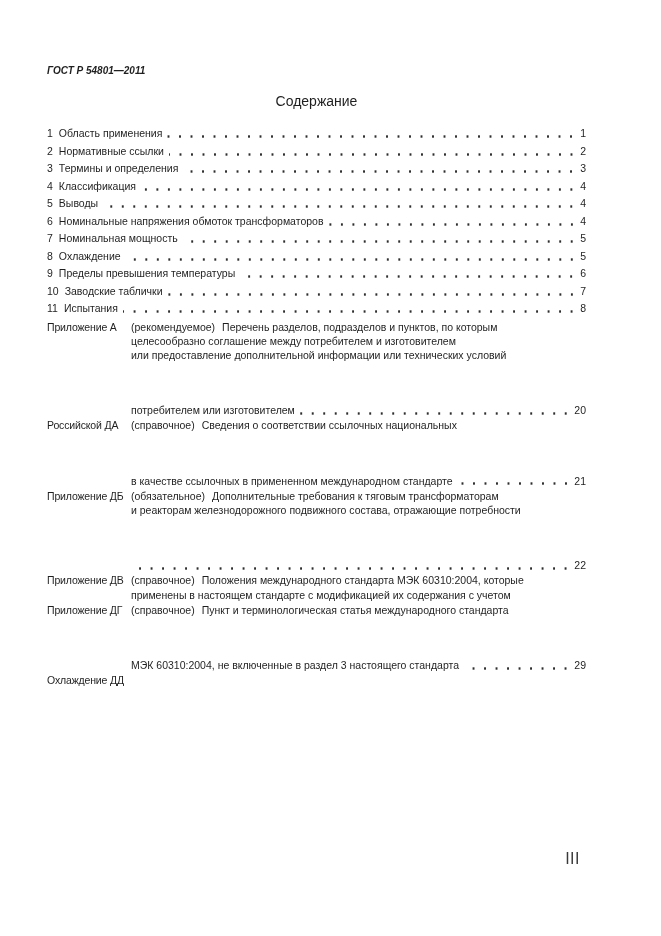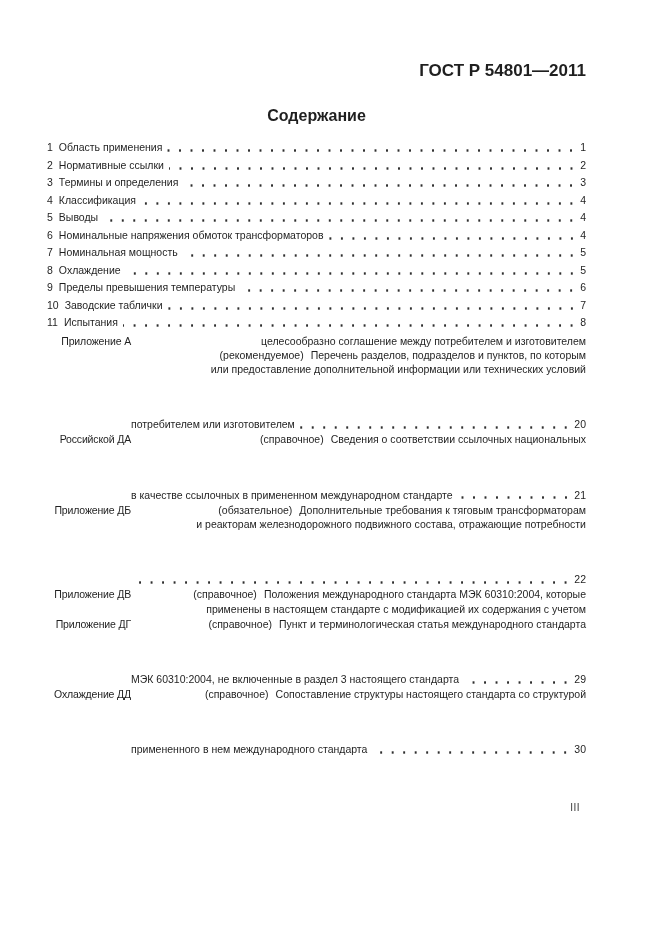--- a/index.html
+++ b/index.html
@@ -6,48 +6,48 @@
   html,body { background:#ffffff; }
   .page {
     position:relative;
     width:661px; height:936px;
     background:#ffffff;
     font-family:"Liberation Sans", sans-serif;
     color:#1f1f1f;
     padding:64px 75px 0 47px;
     overflow:hidden;
   }
-  .header { text-align:right; font-weight:700; font-size:17px; line-height:13px; }
-  .title  { text-align:center; font-weight:700; font-size:16px; line-height:15px; margin-top:31px; }
+  .header { text-align:left; font-weight:700; font-size:10px; line-height:13px;font-style:italic; }
+  .title  { text-align:center; font-weight:400; font-size:14px; line-height:15px; margin-top:17px; }
 
   .toc { margin-top:16px; }
   .trow { display:flex; align-items:baseline; line-height:17.5px; font-size:10.5px; }
   .tnum { flex:0 0 auto; margin-right:6px; white-space:nowrap; }
   .ttitle { flex:0 0 auto; white-space:nowrap; }
   .leader {
     flex:1 1 auto; height:3px; min-width:12px;
     margin:0 3px 0 5px;
     align-self:center; position:relative; top:3px;
     background-image:radial-gradient(circle, #2e2e2e 1px, rgba(0,0,0,0) 1.35px);
     background-size:11.5px 3px;
     background-repeat:repeat-x;
     background-position:right center;
   }
   .tpage { flex:0 0 auto; white-space:nowrap; }
 
-  .appendices { margin-top:2px;text-align:right; }
+  .appendices { margin-top:2px; }
   .arow { display:flex; font-size:10.5px; line-height:14.2px; margin-bottom:1px; }
   .alabel { flex:0 0 84px; white-space:nowrap; letter-spacing:-0.15px; }
   .adesc { flex:1 1 auto; min-width:0; }
   .aline { white-space:nowrap; }
   .atype { margin-right:7px; }
   .alast { display:flex; align-items:baseline;margin-top:41px; }
   .alast .fline { flex:0 0 auto; white-space:nowrap; }
 
-  .folio { position:absolute; top:802px; right:81px; font-size:10px; color:#3a3a3a; letter-spacing:0.5px; }
+  .folio { position:absolute; top:850px; right:81px; font-size:16px; color:#3a3a3a; letter-spacing:0.5px; }
 </style>
 </head>
 <body>
 
 <div class="page">
 
   <div class="header">
     <span>ГОСТ Р 54801—2011</span>
   </div>
 
@@ -120,22 +120,22 @@
       <span class="leader"></span>
       <span class="tpage">8</span>
     </div>
   </div>
 
   <div class="appendices">
 
     <div class="arow">
       <span class="alabel">Приложение А</span>
       <div class="adesc">
+        <div class="aline"><span class="atype">(рекомендуемое)</span><span>Перечень разделов, подразделов и пунктов, по которым</span></div>
         <div class="aline">целесообразно соглашение между потребителем и изготовителем</div>
-        <div class="aline"><span class="atype">(рекомендуемое)</span><span>Перечень разделов, подразделов и пунктов, по которым</span></div>
         <div class="aline">или предоставление дополнительной информации или технических условий</div>
         <div class="aline alast">
           <span class="fline">потребителем или изготовителем</span>
           <span class="leader"></span>
           <span class="tpage">20</span>
         </div>
       </div>
     </div>
 
     <div class="arow">
@@ -177,27 +177,19 @@
         <div class="aline alast">
           <span class="fline">МЭК 60310:2004, не включенные в раздел 3 настоящего стандарта</span>
           <span class="leader"></span>
           <span class="tpage">29</span>
         </div>
       </div>
     </div>
 
     <div class="arow">
       <span class="alabel">Охлаждение ДД</span>
-      <div class="adesc">
-        <div class="aline"><span class="atype">(справочное)</span><span>Сопоставление структуры настоящего стандарта со структурой</span></div>
-        <div class="aline alast">
-          <span class="fline">примененного в нем международного стандарта</span>
-          <span class="leader"></span>
-          <span class="tpage">30</span>
-        </div>
-      </div>
     </div>
 
   </div>
 
   <div class="folio">III</div>
 
 </div>
 
 </body></html>

